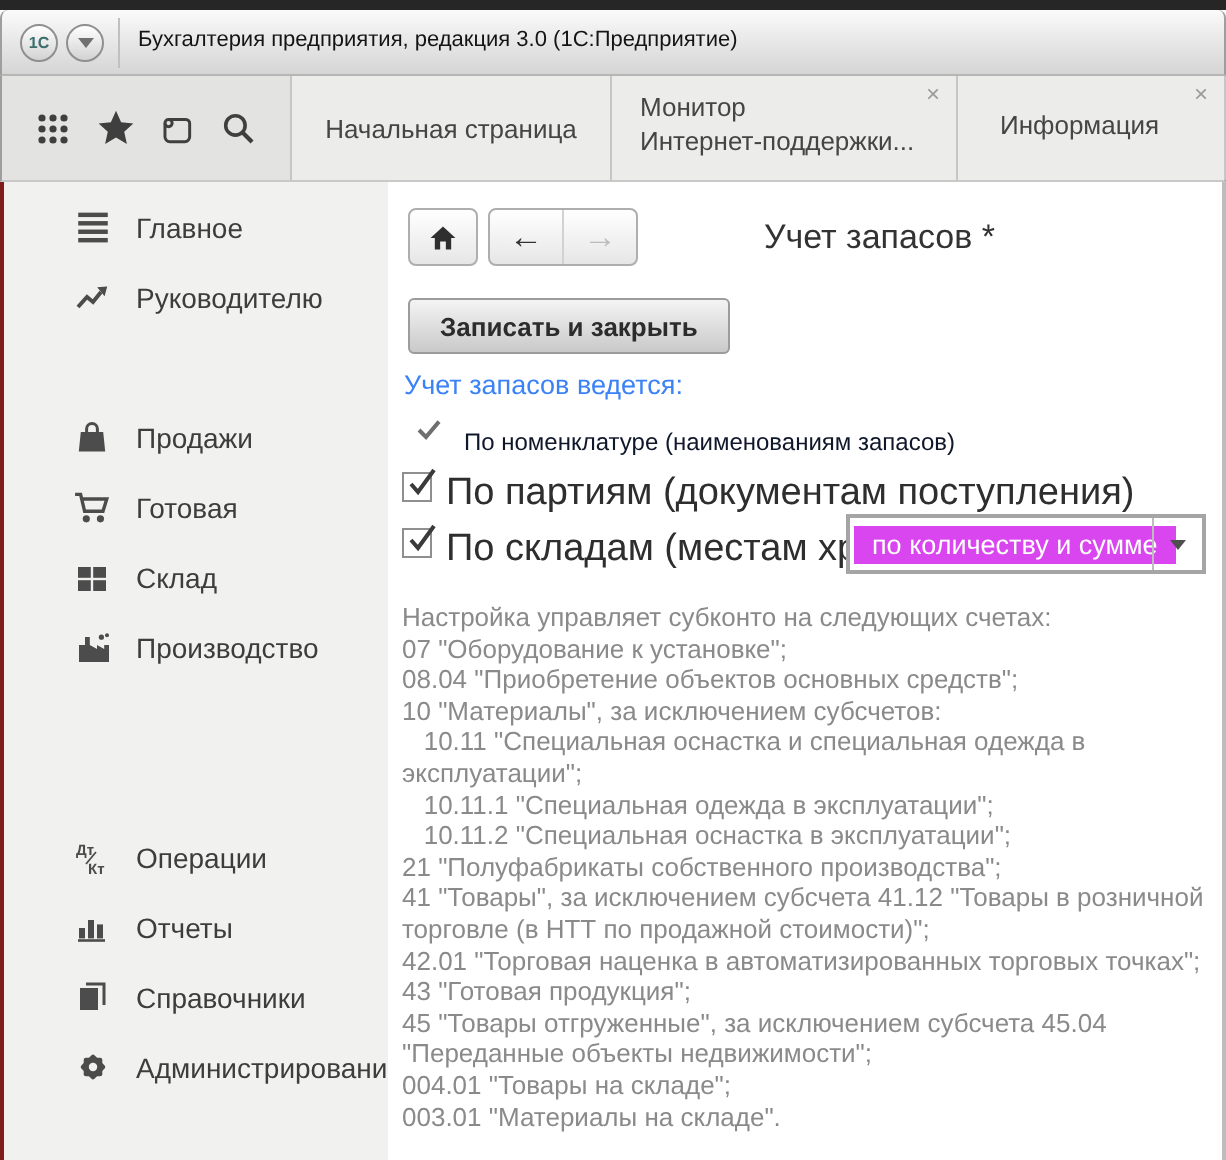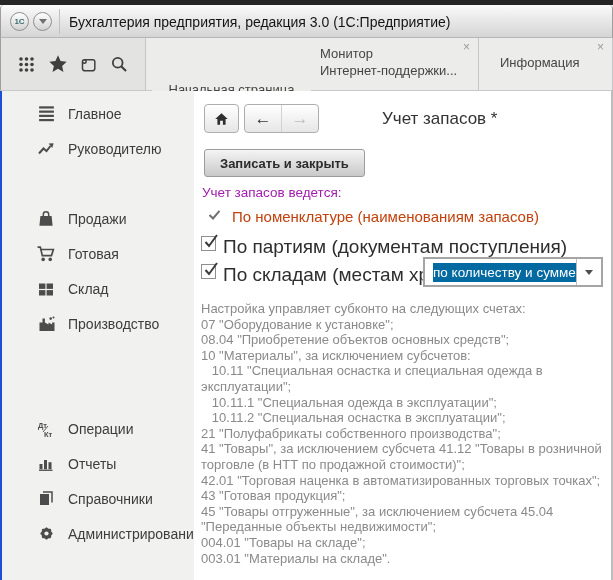--- a/index.html
+++ b/index.html
@@ -18,48 +18,48 @@
   }
   .tb-circle {
     position:absolute; top:7px; width:19px; height:19px; border-radius:50%;
     border:1px solid #8f8f8f; background:linear-gradient(#ffffff,#d2d2d2);
     display:flex; align-items:center; justify-content:center; cursor:default;
   }
   #btn-1c { left:9px; font-size:8px; font-weight:bold; color:#3c6e6e;align-items:center; }
   #btn-sysmenu { left:32px; }
   #btn-sysmenu .chev { width:0; height:0; border-left:4px solid transparent; border-right:4px solid transparent; border-top:5px solid #707070; }
   #titlebar .sep { position:absolute; left:58px; top:4px; width:1px; height:25px; background:#c0c0c0; }
-  #window-title { position:absolute; left:68px; top:9px; font-size:14px; color:#141414; white-space:nowrap; }
+  #window-title { position:absolute; left:68px; top:9px; font-size:11px; color:#141414; white-space:nowrap; }
   
   #tabrow {
     position:absolute; left:0; top:38px; width:613px; height:53px;
     background:#ececea; border-bottom:1px solid #c9c9c9;
     border-left:1px solid #9e9e9e; border-right:1px solid #9e9e9e;
   }
   #tool-icons {
     position:absolute; left:0; top:0; width:145px; height:52px;
     background:#e3e3e1; border-right:1px solid #c6c6c6;
     display:flex; align-items:center; justify-content:space-around; padding:0 10px;
   }
   .tool-btn { width:22px; height:22px; display:flex; align-items:center; justify-content:center; cursor:pointer; }
   .tab {
     position:absolute; top:0; height:52px; background:#ececea; border-right:1px solid #c6c6c6;
   }
-  #tab-home { left:151px; width:160px; display:flex; align-items:center; justify-content:center;margin-top:25px; }
+  #tab-home { left:145px; width:160px; display:flex; align-items:center; justify-content:center; }
   #tab-monitor { left:306px; width:172px; }
   #tab-info { left:479px; width:133px; }
   .tab-label { font-size:13px; color:#454545; }
   #tab-monitor .tab-label { position:absolute; left:13px; top:7px; line-height:17px; }
   #tab-info .tab-label { position:absolute; left:20px; top:17px; }
   .tab-close { position:absolute; right:8px; top:3px; font-size:12px; color:#9b9b9b; cursor:pointer; line-height:12px; }
   
   #main { position:absolute; left:0; top:91px; width:613px; height:489px; }
   #sidebar {
     position:absolute; left:0; top:0; width:211px; height:489px;
-    background:#f1f1ef; border-right:1px solid #cbcbcb; border-left:2px solid #1d4ed8;
+    background:#f1f1ef; border-right:1px solid #cbcbcb; border-left:2px solid #7f1d1d;
   }
   .side-item { position:absolute; left:0; width:100%; height:35px; display:flex; align-items:center; cursor:pointer; }
   .side-icon { position:absolute; left:33px; width:22px; height:20px; display:flex; align-items:center; justify-content:center; }
   .side-label { position:absolute; left:66px; font-size:14px; color:#3d3d3d; white-space:nowrap; }
   #content { position:absolute; left:194px; top:0; width:419px; height:489px; background:#fff; border-right:2px solid #bdbdbd; }
   
   .nav-btn {
     position:absolute; top:13px; height:29px; border:1px solid #aeaeae; border-radius:4px;
     background:linear-gradient(#ffffff,#e6e6e6); display:flex; align-items:center; justify-content:center; cursor:pointer;
   }
@@ -68,41 +68,41 @@
   #nav-back, #nav-fwd { flex:1; display:flex; align-items:center; justify-content:center; font-size:17px; cursor:pointer; }
   #nav-back { color:#333; border-right:1px solid #d2d2d2; }
   #nav-fwd { color:#bcbcbc; }
   #page-title { position:absolute; left:188px; top:18px; font-size:17px; color:#333; white-space:nowrap; }
   #save-btn {
     position:absolute; left:10px; top:58px; height:28px; padding:1px 15px;
     background:linear-gradient(#f4f4f4,#c9c9c9); border:1px solid #9c9c9c; border-radius:3px;
     font-size:13px; font-weight:bold; color:#2c2c2c; display:flex; align-items:center; cursor:pointer;
     font-family:"Liberation Sans","DejaVu Sans",sans-serif;
   }
-  #section-label { position:absolute; left:8px; top:94px; font-size:13.5px; color:#a21caf; }
+  #section-label { position:absolute; left:8px; top:94px; font-size:13.5px; color:#3b82f6; }
   
   #row-nomenclature { position:absolute; left:14px; top:115px; height:20px; }
   #row-nomenclature .chk-glyph { position:absolute; left:0; top:3px; }
-  #row-nomenclature .opt-label { position:absolute; left:24px; top:2px; font-size:15px; color:#c2410c; white-space:nowrap; }
+  #row-nomenclature .opt-label { position:absolute; left:24px; top:8px; font-size:12px; color:#0f172a; white-space:nowrap; }
   .chk-row { position:absolute; left:7px; height:22px; }
   #row-batches { top:143px; }
   #row-warehouses { top:171px; }
   .checkbox {
     position:absolute; left:0; top:2px; width:15px; height:15px; background:#fff;
     border:1px solid #8f8f8f; cursor:pointer;
   }
   .checkbox svg { position:absolute; left:1px; top:-4px; overflow:visible; }
   .chk-row .opt-label { position:absolute; left:22px; top:2px; font-size:19px; color:#2e2e2e; white-space:nowrap; cursor:pointer; }
   
   #warehouse-select {
     position:absolute; left:229px; top:166px; width:180px; height:30px;
     background:#fff; border:2px solid #a5a5a5; display:flex; align-items:center; cursor:pointer;
   }
   #warehouse-value {
-    margin-left:8px; padding:2px 0; font-size:13.5px; color:#fff; background:#0369a1; white-space:nowrap;
+    margin-left:2px; padding:2px 9px; font-size:13.5px; color:#fff; background:#d946ef; white-space:nowrap;
   }
   #warehouse-arrow-zone { position:absolute; right:0; top:0; width:25px; height:26px; border-left:1px solid #bdbdbd; display:flex; align-items:center; justify-content:center; }
   #warehouse-arrow-zone .arr { width:0; height:0; border-left:4px solid transparent; border-right:4px solid transparent; border-top:5px solid #4f4f4f; }
   
   #info-text {
     position:absolute; left:7px; top:210px; width:408px;
     font-size:13px; line-height:15.6px; color:#8a8a8a; white-space:pre-wrap;
   }
   svg { display:block; }
 </style>

